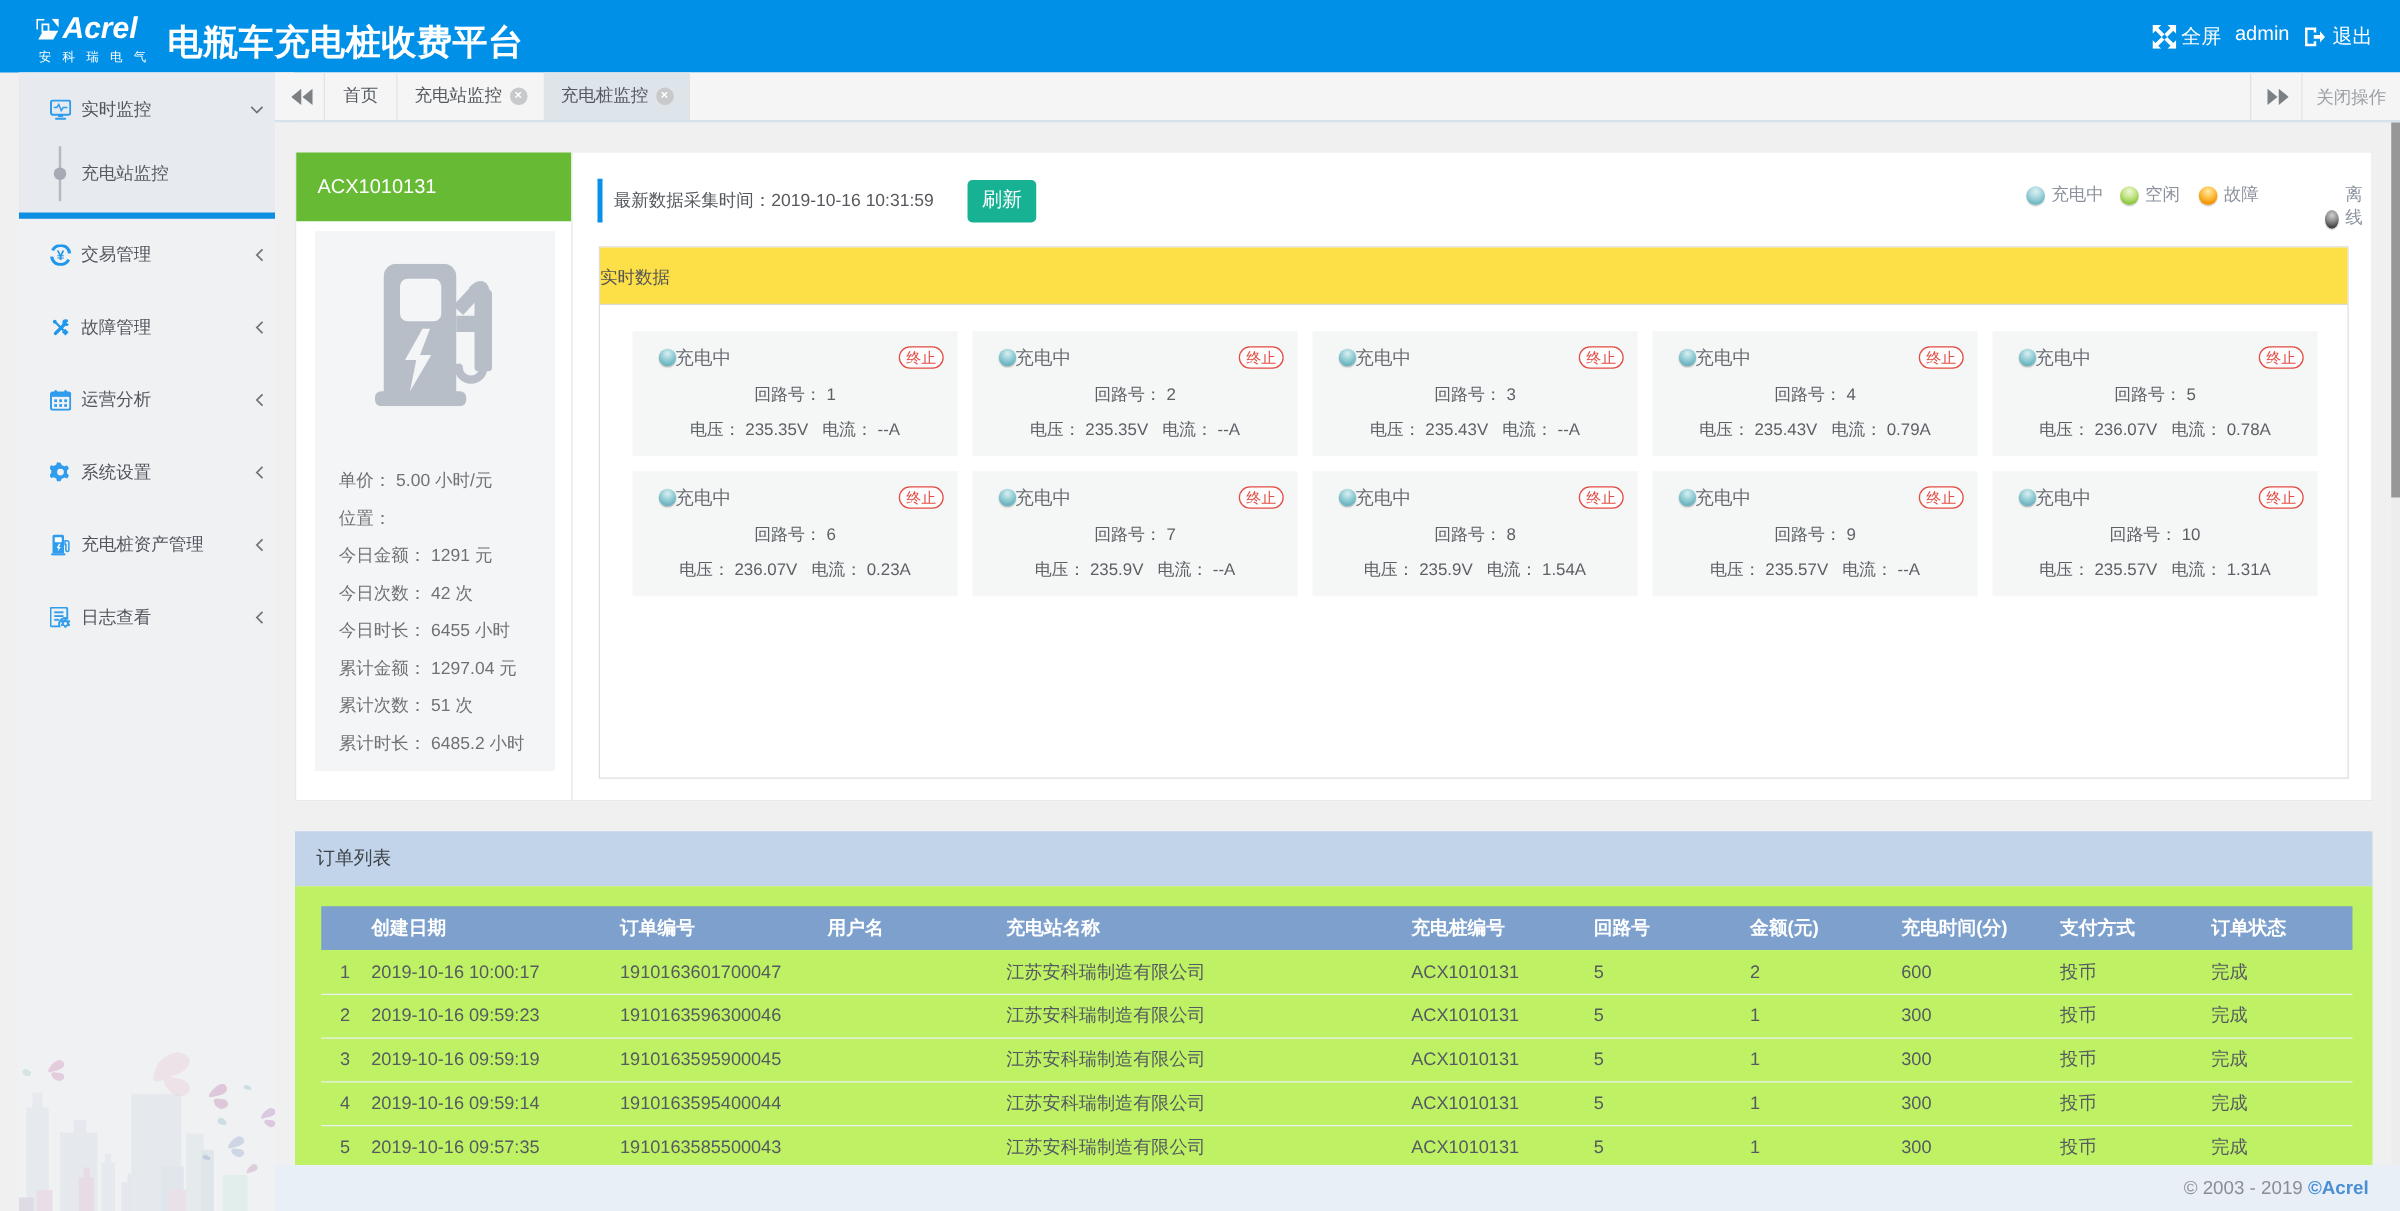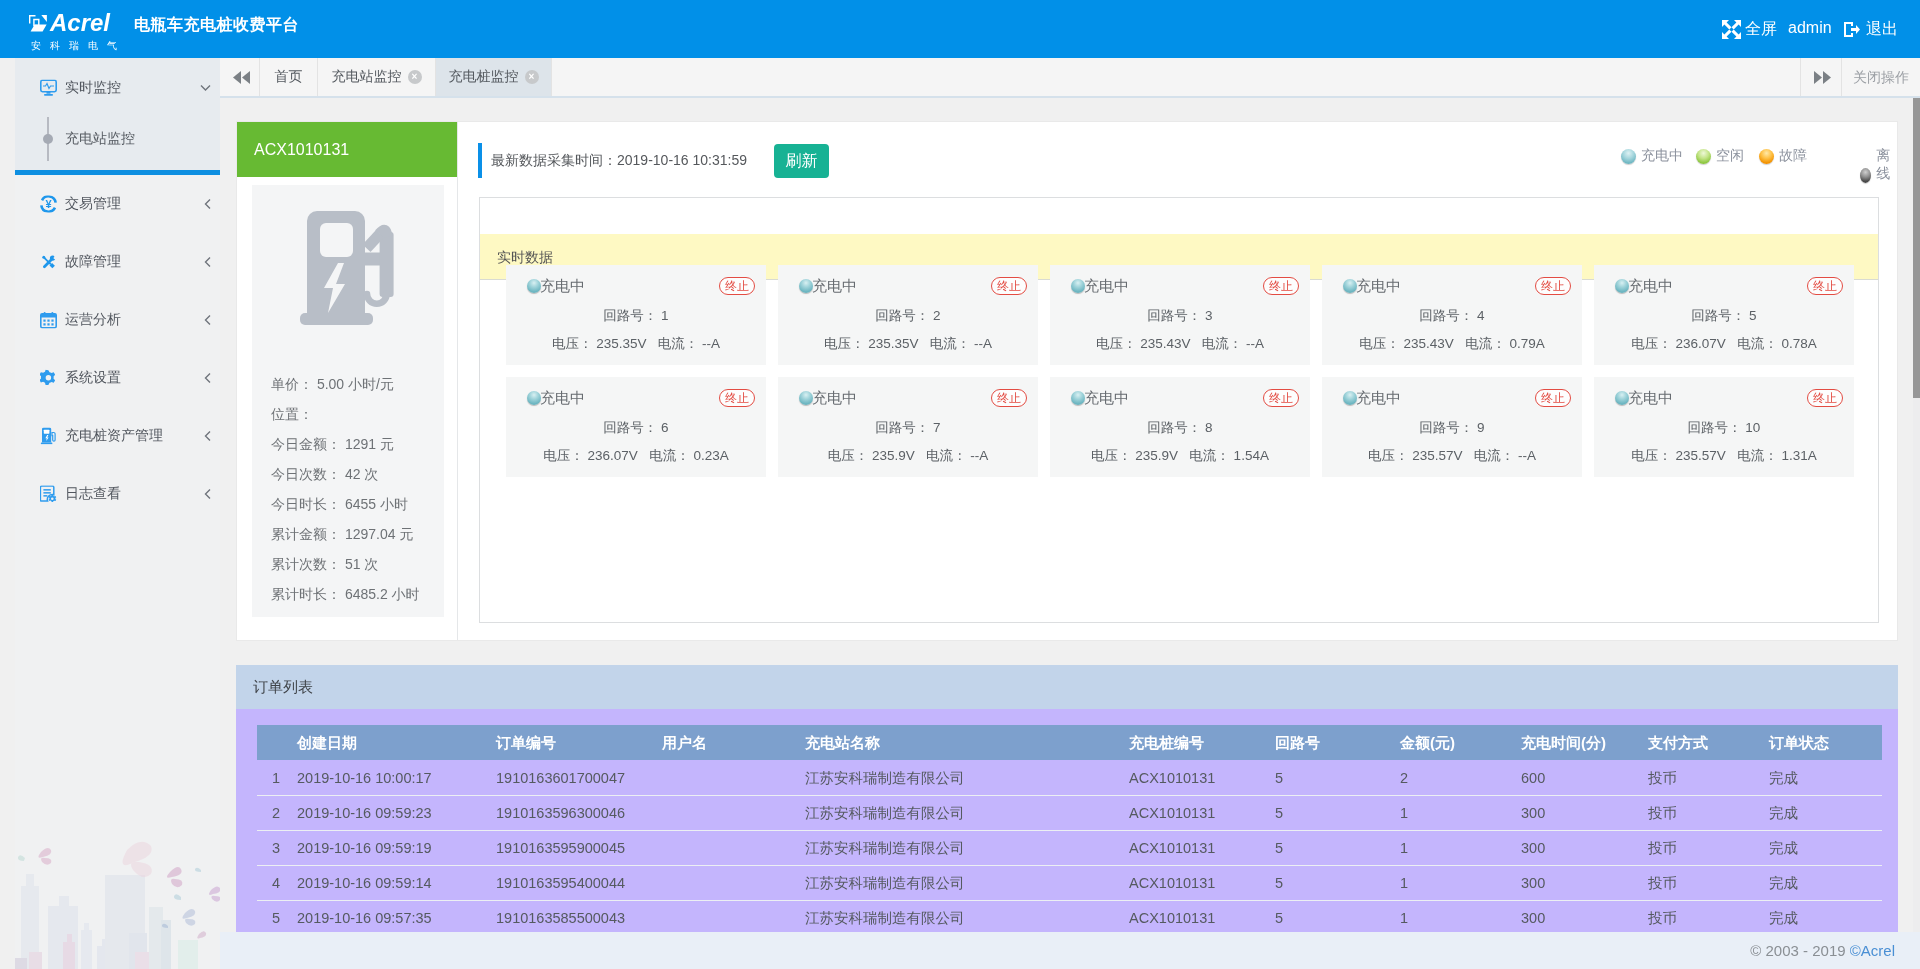--- a/index.html
+++ b/index.html
@@ -17,53 +17,53 @@
 #tabbar{position:absolute;left:220px;top:58px;width:1700px;height:40px;background:#f5f5f5;border-bottom:2px solid #d5e1eb;}
 .tab{position:absolute;top:0;height:38px;border-right:1px solid #e3e3e3;font-size:14px;color:#54595f;display:flex;align-items:center;justify-content:center;gap:6px;}
 .tclose{display:inline-block;width:14px;height:14px;border-radius:50%;background:#c7c9cb;color:#fff;font-size:10px;line-height:14px;text-align:center;font-weight:bold;}
 #content{position:absolute;left:220px;top:98px;width:1700px;height:871px;background:#f0f0f0;}
 #bigpanel{position:absolute;left:16px;top:23px;width:1662px;height:520px;background:#fff;border:1px solid #e9e9e9;}
 #greenhead{position:absolute;left:0;top:0;width:220px;height:55px;background:#67ba33;color:#fff;font-size:16px;line-height:55px;padding-left:17px;}
 #leftsep{position:absolute;left:220px;top:0;width:1px;height:518px;background:#e5e7e9;}
 #graybox{position:absolute;left:15px;top:63px;width:192px;height:432px;background:#f4f5f6;}
 .stat{position:absolute;left:19px;font-size:14px;color:#6e7276;white-space:nowrap;}
 #rtpanel{position:absolute;left:242px;top:75px;width:1400px;height:426px;background:#fff;border:1px solid #dcdee0;}
-#rthead{position:absolute;left:0;top:0;width:1398px;height:46px;background:#fef9c3;border-bottom:1px solid #d9dbd3;color:#555;font-size:14px;line-height:46px;padding-left:17px;margin-top:36px;}
+#rthead{position:absolute;left:0;top:0;width:1398px;height:46px;background:#fde047;border-bottom:1px solid #d9dbd3;color:#555;font-size:14px;line-height:46px;}
 .card{position:absolute;width:260px;height:100px;background:#f5f6f6;}
 .card .dot{position:absolute;left:21px;top:14px;width:14px;height:14px;border-radius:50%;background:radial-gradient(circle at 50% 28%, #d8f0f2 0%, #9fd3da 35%, #6fb7c2 70%, #5ea6b2 100%);box-shadow:0 1px 1px rgba(0,0,0,.25);}
 .card .st{position:absolute;left:34px;top:12px;font-size:15px;color:#666b70;}
 .card .stop{position:absolute;right:11px;top:12px;width:36px;height:18px;border:1px solid #e34c43;border-radius:9px;color:#e34c43;font-size:12px;text-align:center;line-height:17px;background:#fdfdfd;}
 .card .l1{position:absolute;left:0;width:260px;top:42px;text-align:center;font-size:13.5px;color:#5c6166;}
 .card .l2{position:absolute;left:0;width:260px;top:70px;text-align:center;font-size:13.5px;color:#5c6166;}
 #orderband{position:absolute;left:16px;top:567px;width:1662px;height:44px;background:#c2d4ea;color:#3f4348;font-size:15px;line-height:44px;padding-left:17px;}
-#orderbody{position:absolute;left:16px;top:611px;width:1662px;height:223px;background:#c4b5fd;padding-left:23px;}
+#orderbody{position:absolute;left:16px;top:611px;width:1662px;height:223px;background:#bef264;padding-left:23px;}
 #otable{position:absolute;left:21px;top:16px;width:1625px;}
 #othead{position:absolute;left:0;top:0;width:1625px;height:35px;background:#7da0cd;}
 .hc{position:absolute;top:0;height:35px;line-height:35px;color:#fff;font-size:15px;font-weight:bold;}
 .orow{position:absolute;left:0;width:1625px;height:35px;border-bottom:1px solid #eceff3;}
 .oc{position:absolute;top:0;height:35px;line-height:35px;color:#555a60;font-size:14.5px;white-space:nowrap;}
 #footer{position:absolute;left:220px;top:932px;width:1700px;height:37px;background:#e9eff7;font-size:15px;color:#8a8f94;line-height:37px;text-align:right;}
-#footer b{color:#4a8fd4;font-weight:normal;}
+#footer b{color:#4a8fd4;font-weight:bold;}
 #sbtrack{position:absolute;left:1913px;top:98px;width:7px;height:834px;background:#ededee;}
 #sbthumb{position:absolute;left:1913px;top:98px;width:7px;height:300px;background:#979797;}
 .legend{position:absolute;top:0;display:flex;align-items:center;font-size:14px;color:#8b919d;}
 .lball{width:15px;height:15px;border-radius:50%;margin-right:5px;box-shadow:0 1px 1px rgba(0,0,0,.2);}
 </style>
 </head>
 <body>
 <div id="header">
   <svg class="abs" style="left:29px;top:15px" width="19" height="18" viewBox="0 0 19 18">
     <path d="M0 0 h6.5 v1.4 h-5.1 v7.1 h-1.4 z" fill="#fff"></path>
     <path d="M12.3 0 h5.6 v6.9 z" fill="#fff"></path>
     <path d="M4.2 3.8 h6.3 v7.4 h-6.3 z M5.6 5.2 v4.6 h3.5 v-4.6 z" fill="#fff" fill-rule="evenodd"></path>
     <path d="M5.6 9.6 L17.6 9.6 L13.6 16.6 L1.6 16.6 z" fill="#fff"></path>
   </svg>
   <div class="abs" style="left:50px;top:9px;color:#fff;font-size:24px;font-weight:bold;font-style:italic;letter-spacing:0px;">Acrel</div>
   <div class="abs" style="left:31px;top:39px;color:#fff;font-size:10px;letter-spacing:9px;white-space:nowrap;">安科瑞电气</div>
-  <div class="abs" style="left:134px;top:15px;color:#fff;font-size:16px;font-weight:bold;letter-spacing:0.5px;">电瓶车充电桩收费平台</div>
+  <div class="abs" style="left:134px;top:15px;color:#fff;font-size:28px;font-weight:bold;letter-spacing:0.5px;">电瓶车充电桩收费平台</div>
   <svg class="abs" style="left:1722px;top:20px" width="19" height="19" viewBox="0 0 19 19">
     <g fill="#fff">
       <path d="M0 0 h7 L4.6 2.4 L9.5 7.3 L7.3 9.5 L2.4 4.6 L0 7 z"></path>
       <path d="M19 0 v7 L16.6 4.6 L11.7 9.5 L9.5 7.3 L14.4 2.4 L12 0 z"></path>
       <path d="M0 19 v-7 L2.4 14.4 L7.3 9.5 L9.5 11.7 L4.6 16.6 L7 19 z"></path>
       <path d="M19 19 h-7 l2.4-2.4 L9.5 11.7 L11.7 9.5 L16.6 14.4 L19 12 z"></path>
     </g>
   </svg>
   <div class="abs" style="left:1745px;top:19px;color:#fff;font-size:16px;">全屏</div>
   <div class="abs" style="left:1788px;top:19px;color:#fff;font-size:16px;">admin</div>

